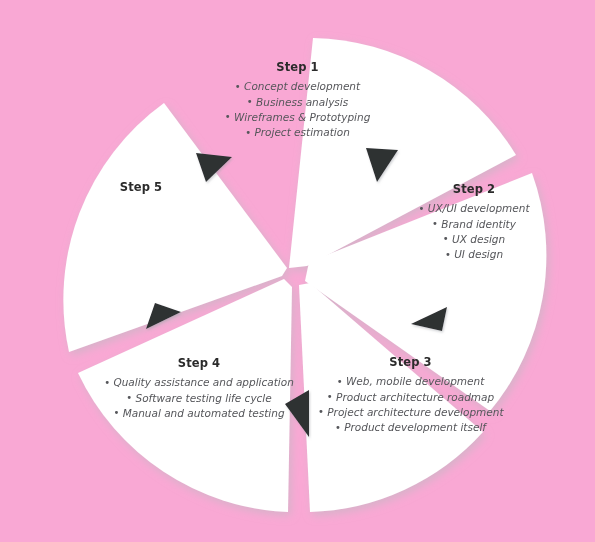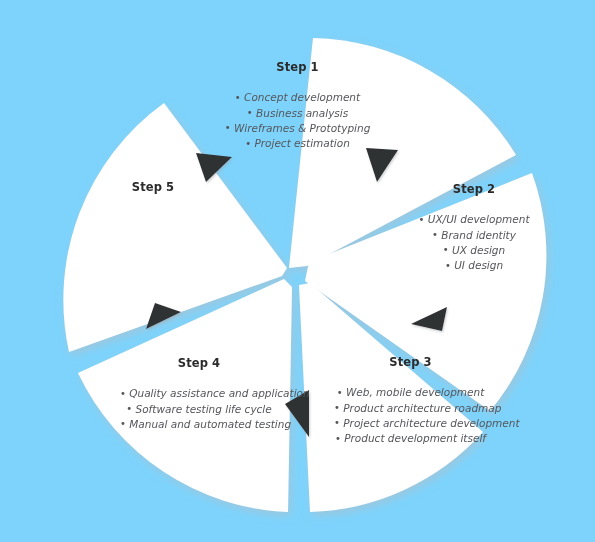--- a/index.html
+++ b/index.html
@@ -10,21 +10,21 @@
   body {
     width: 595px;
     height: 542px;
     font-family: "DejaVu Sans", sans-serif;
     overflow: hidden;
   }
   #diagram-root {
     position: relative;
     width: 595px;
     height: 542px;
-    background: #7dd3fc;
+    background: #f9a8d4;
   }
   svg.wedge-layer {
     position: absolute;
     left: 0;
     top: 0;
     width: 595px;
     height: 542px;
     display: block;
   }
   .wedge-shape {
@@ -43,21 +43,21 @@
     font-weight: bold;
     font-style: normal;
     color: #2b2b2b;
     font-size: 11.5px;
     letter-spacing: 0.1px;
     margin-bottom: 5px;
     white-space: nowrap;
   }
   .step-list {
     list-style: none;
-    margin: 16px;
+    margin: 0;
     padding: 0;
   }
   .step-list li {
     font-style: italic;
     font-size: 10.5px;
     color: #55565a;
     white-space: nowrap;
     margin: 1.5px 0;
   }
   .step-list li.wrapped {
@@ -68,21 +68,21 @@
     font-size: 10px;
     position: relative;
     top: -0.5px;
   }
 
   
   #step-1 { left: 185px; top: 60px;  width: 225px; }
   #step-2 { left: 398px; top: 182px; width: 152px; }
   #step-3 { left: 318px; top: 355px; width: 185px; }
   #step-4 { left: 104px; top: 356px; width: 190px; }
-  #step-5 { left: 70px;  top: 180px; width: 166px; }
+  #step-5 { left: 58px;  top: 180px; width: 166px; }
 </style>
 </head>
 <body>
 
 <div id="diagram-root">
 
   <svg class="wedge-layer" viewBox="0 0 595 542">
     <defs>
       <filter id="wedgeShadow" x="-30%" y="-30%" width="160%" height="160%">
         <feDropShadow dx="2.5" dy="3.5" stdDeviation="4" flood-color="#b9bcc0" flood-opacity="0.55"></feDropShadow>

